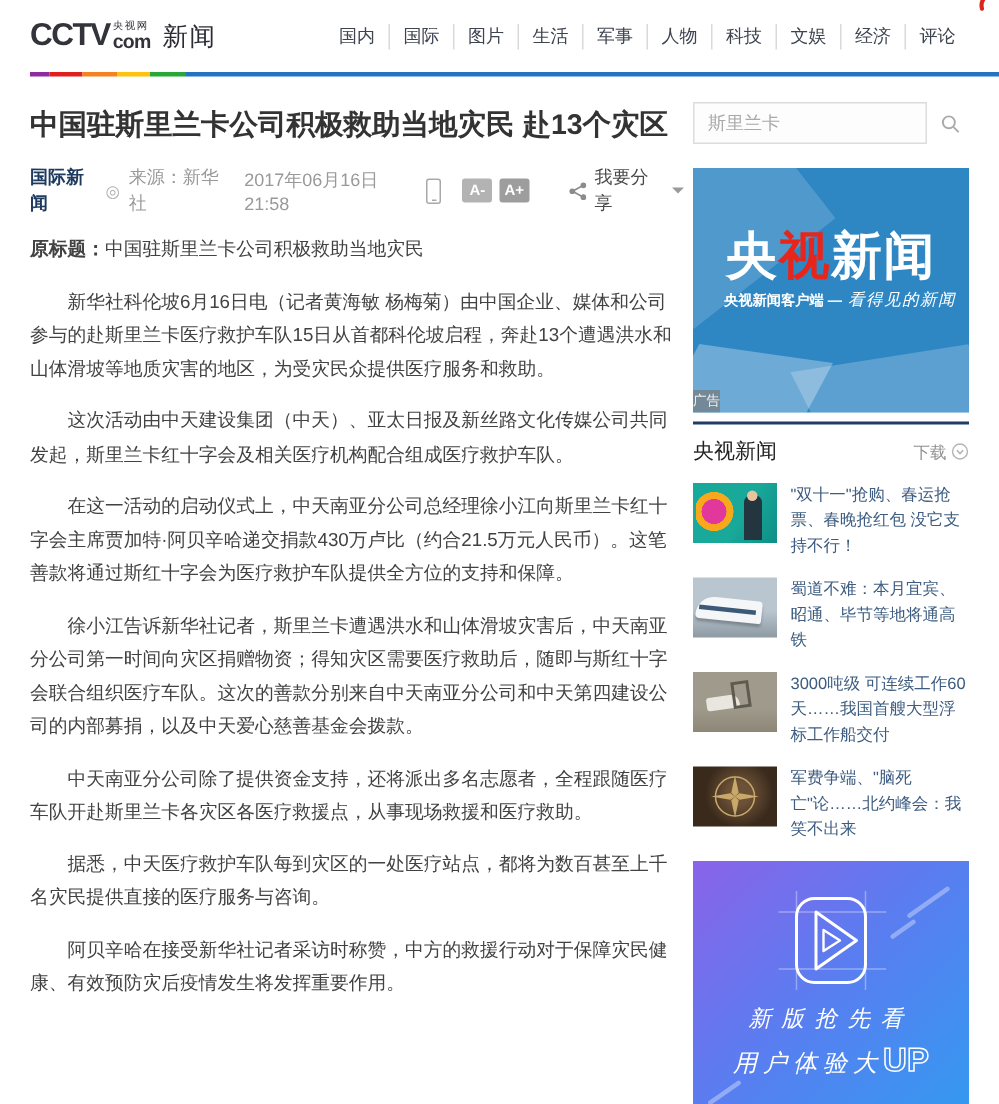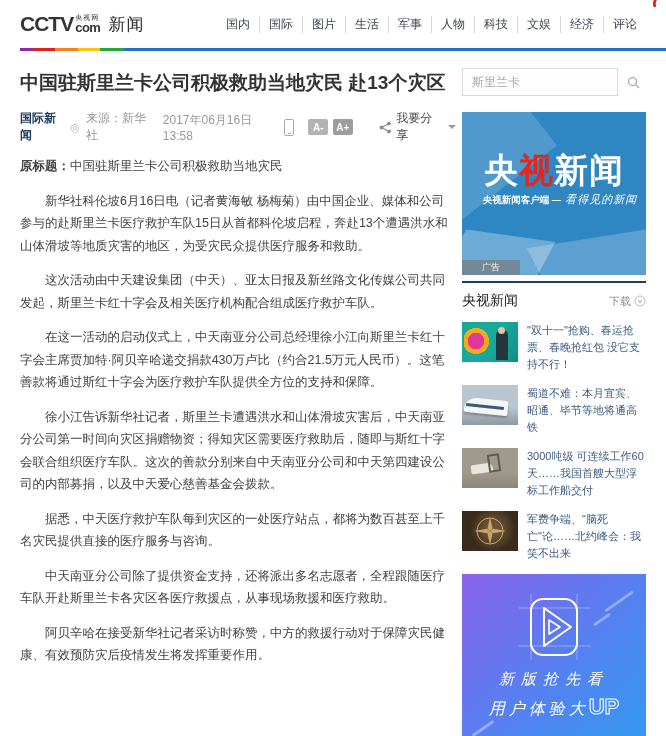--- a/index.html
+++ b/index.html
@@ -69,21 +69,21 @@
     background:rgba(255,255,255,0.30); transform:rotate(8deg) skewX(-20deg); }
   .ad-app-mt2 { position:absolute; bottom:-20px; right:-14px; width:120px; height:58px;
     background:rgba(255,255,255,0.22); transform:rotate(-9deg) skewX(18deg); }
   .ad-app-title { position:absolute; left:0; right:0; top:36px; text-align:center;
     font-size:34px; font-weight:bold; color:#fff; letter-spacing:1px; }
   .ad-app-title .red { color:#e8251a; }
   .ad-app-sub { position:absolute; left:12px; right:0; top:80px; text-align:center;
     font-size:9.5px; color:#fff; font-weight:bold; }
   .ad-app-sub .script { font-style:italic; font-weight:normal; font-size:11px; letter-spacing:1px; }
   .ad-tag { position:absolute; left:0; bottom:0; background:rgba(120,120,120,0.65); color:#eee;
-    font-size:9px; padding:1px 20px;text-align:center; }
+    font-size:9px; padding:1px 0;text-align:center; }
 
   .news-mod { margin-top:6px; border-top:2px solid #1e3c64; }
   .news-head { display:flex; align-items:center; padding:9px 0 2px 0; }
   .news-title { font-size:14px; color:#222; }
   .news-dl { margin-left:auto; display:flex; align-items:center; cursor:pointer; }
   .news-dl-label { font-size:11px; color:#8f8f8f; margin-right:3px; }
   .news-list { margin-top:10px; }
   .news-item { display:flex; margin-bottom:12px; cursor:pointer; }
   .thumb { width:56px; height:40px; flex:0 0 56px; margin-right:9px; position:relative; overflow:hidden; }
   .news-item-title { font-size:11px; color:#3d5c80; line-height:17px; }
@@ -156,21 +156,21 @@
     <i class="c6"></i>
 </div>
 
 <div class="article">
   <h1 class="article-title">中国驻斯里兰卡公司积极救助当地灾民 赴13个灾区</h1>
 
   <div class="meta-row">
     <span class="meta-cat">国际新闻</span>
     <span class="meta-circ">◎</span>
     <span class="meta-src">来源：新华社</span>
-    <span class="meta-date">2017年06月16日 13:58</span>
+    <span class="meta-date">2017年06月16日 21:58</span>
     <div class="tools">
       <span class="tool-phone"></span>
       <span class="tool-btn tool-minus">A-</span>
       <span class="tool-btn tool-plus">A+</span>
       <span class="share">
         <svg width="13" height="13" viewBox="0 0 14 14">
           <circle cx="11" cy="2.6" r="2.1" fill="#8c8c8c"></circle>
             <circle cx="2.8" cy="7" r="2.1" fill="#8c8c8c"></circle>
           <circle cx="11" cy="11.4" r="2.1" fill="#8c8c8c"></circle>
           <path d="M3 7 L11 2.6 M3 7 L11 11.4" stroke="#8c8c8c" stroke-width="1.2" fill="none"></path>
@@ -180,22 +180,22 @@
       </span>
     </div>
   </div>
 
   <div class="body-text">
     <p class="orig"><b>原标题：</b><span>中国驻斯里兰卡公司积极救助当地灾民</span></p>
     <p>新华社科伦坡6月16日电（记者黄海敏 杨梅菊）由中国企业、媒体和公司参与的赴斯里兰卡医疗救护车队15日从首都科伦坡启程，奔赴13个遭遇洪水和山体滑坡等地质灾害的地区，为受灾民众提供医疗服务和救助。</p>
     <p>这次活动由中天建设集团（中天）、亚太日报及新丝路文化传媒公司共同发起，斯里兰卡红十字会及相关医疗机构配合组成医疗救护车队。</p>
     <p>在这一活动的启动仪式上，中天南亚分公司总经理徐小江向斯里兰卡红十字会主席贾加特·阿贝辛哈递交捐款430万卢比（约合21.5万元人民币）。这笔善款将通过斯红十字会为医疗救护车队提供全方位的支持和保障。</p>
     <p>徐小江告诉新华社记者，斯里兰卡遭遇洪水和山体滑坡灾害后，中天南亚分公司第一时间向灾区捐赠物资；得知灾区需要医疗救助后，随即与斯红十字会联合组织医疗车队。这次的善款分别来自中天南亚分公司和中天第四建设公司的内部募捐，以及中天爱心慈善基金会拨款。</p>
+    <p>中天南亚分公司除了提供资金支持，还将派出多名志愿者，全程跟随医疗车队开赴斯里兰卡各灾区各医疗救援点，从事现场救援和医疗救助。</p>
     <p>据悉，中天医疗救护车队每到灾区的一处医疗站点，都将为数百甚至上千名灾民提供直接的医疗服务与咨询。</p>
-    <p>中天南亚分公司除了提供资金支持，还将派出多名志愿者，全程跟随医疗车队开赴斯里兰卡各灾区各医疗救援点，从事现场救援和医疗救助。</p>
     <p>阿贝辛哈在接受新华社记者采访时称赞，中方的救援行动对于保障灾民健康、有效预防灾后疫情发生将发挥重要作用。</p>
 
   </div>
 </div>
 
 <div class="sidebar">
 
   <div class="searchbox">
     <input type="text" value="斯里兰卡" style="">
     <span class="search-btn">

